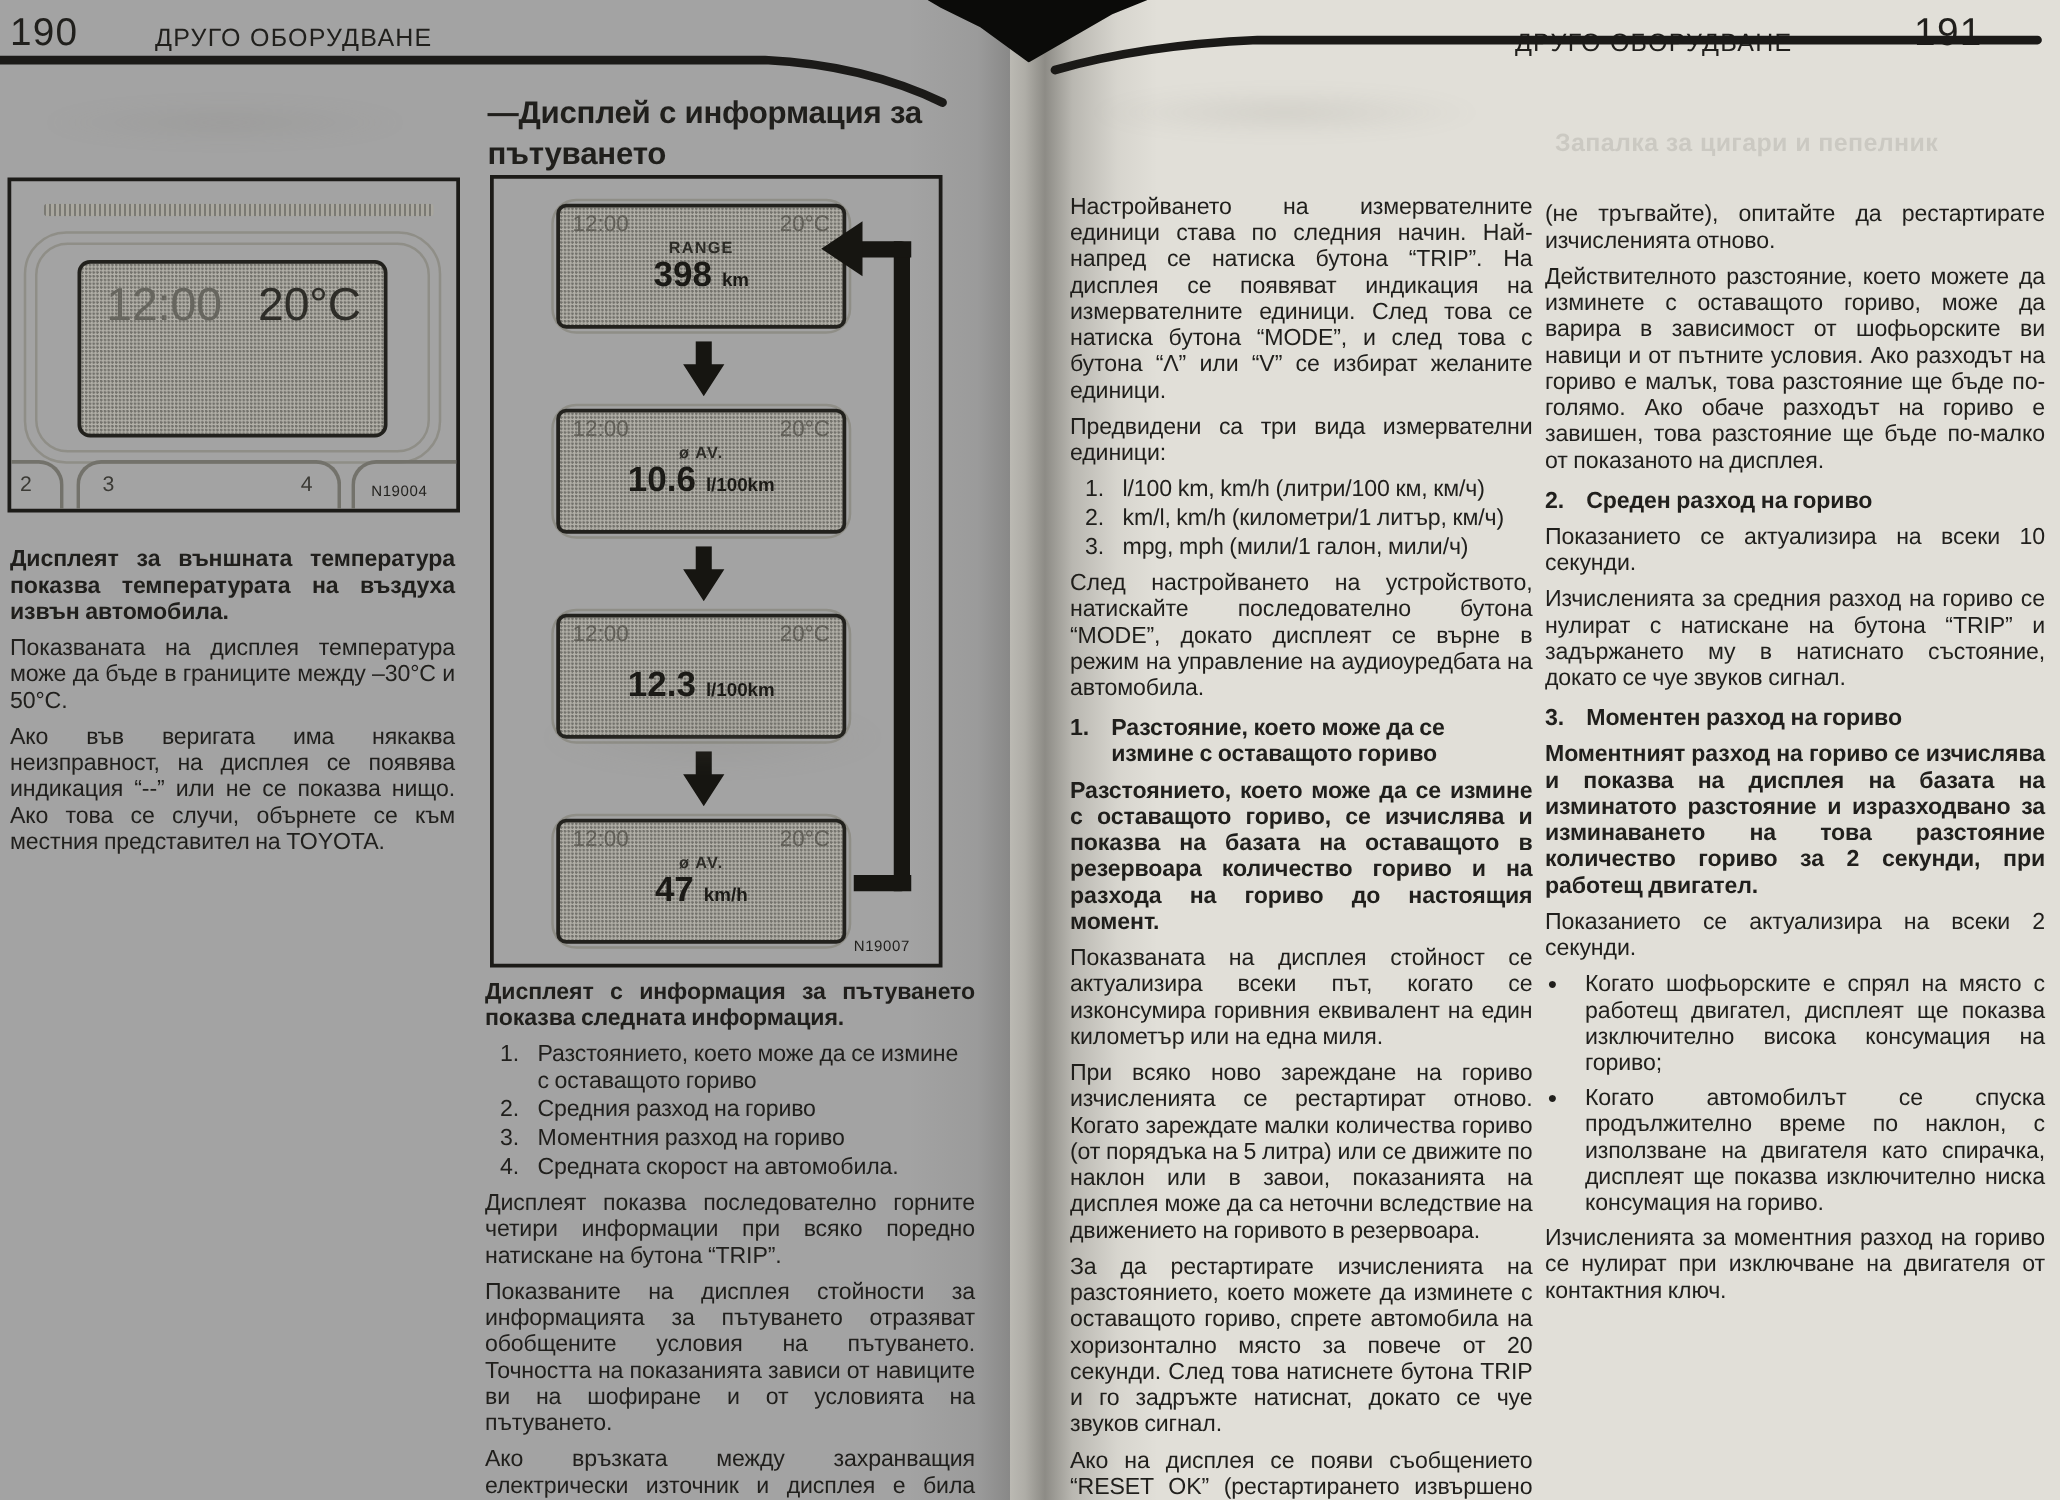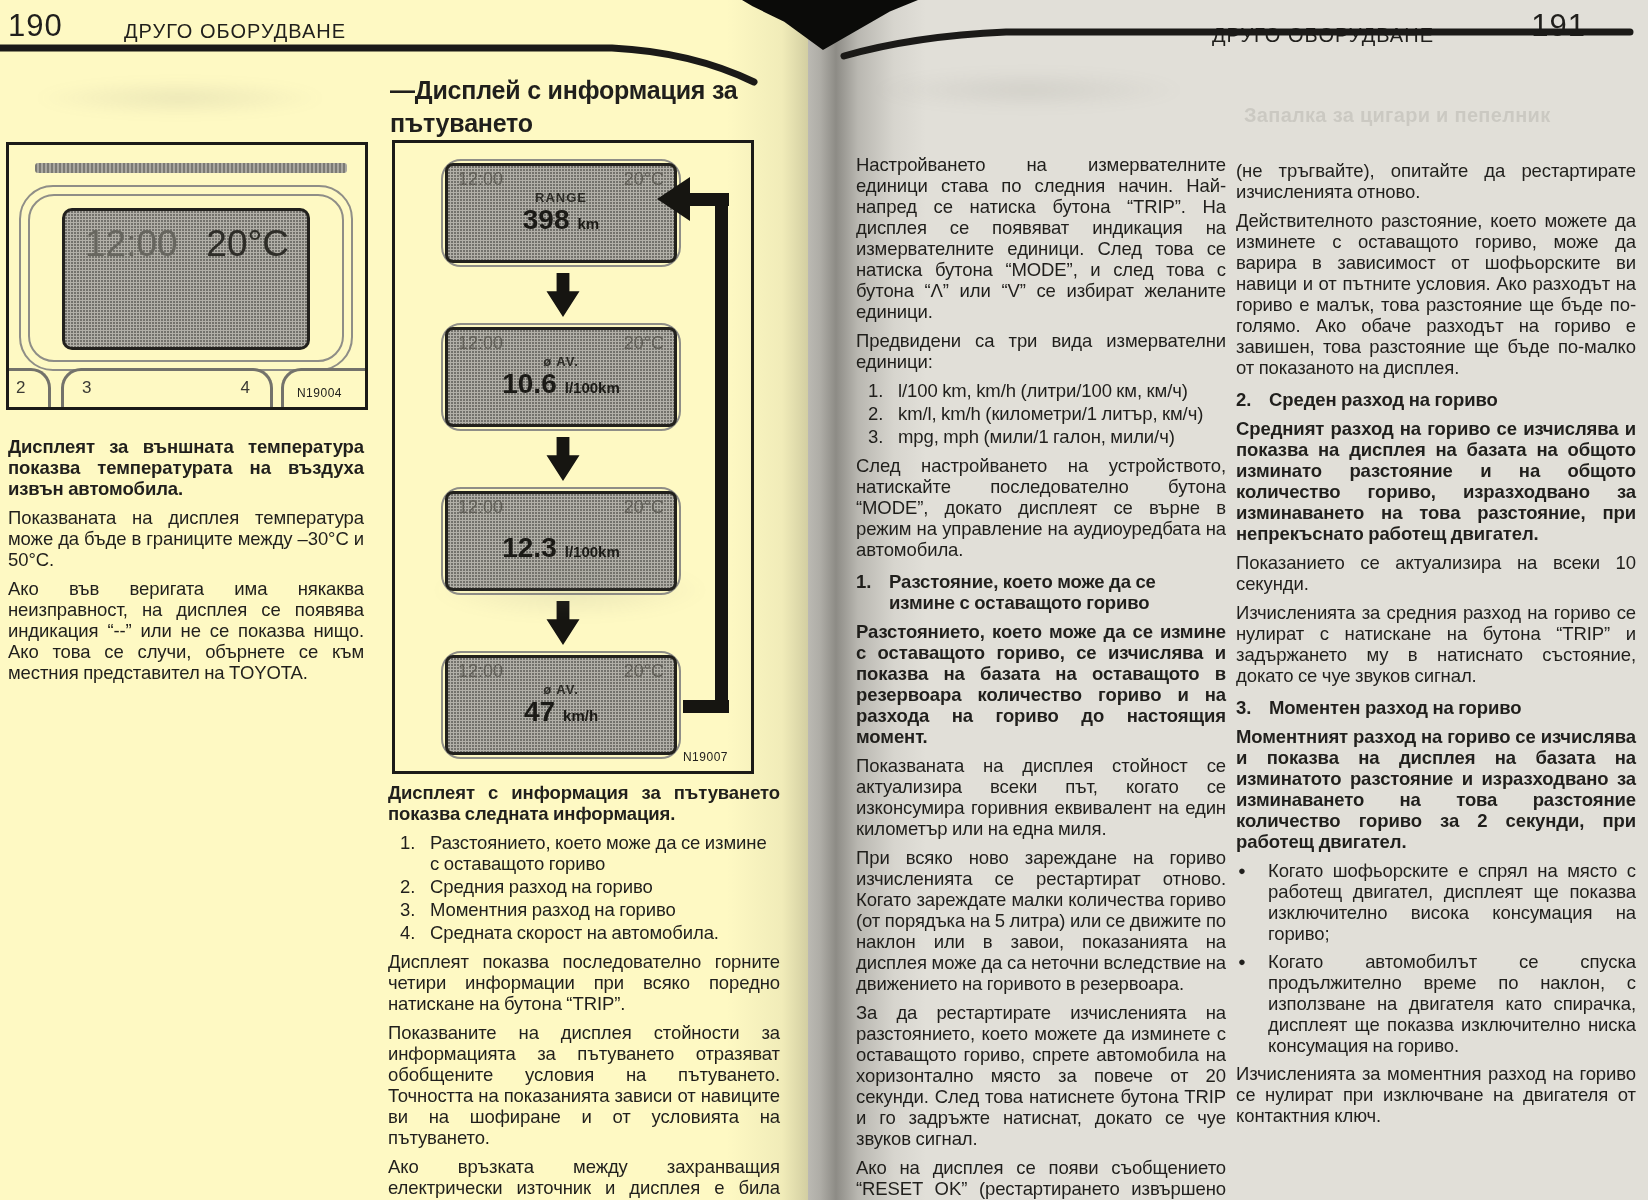--- a/index.html
+++ b/index.html
@@ -1,19 +1,19 @@
 <!DOCTYPE html>
 <html><head>
 <meta charset="utf-8">
 <style>
   html,body{margin:0;padding:0;background:#0d0d0b;}
   #scan{position:relative;width:1648px;height:1200px;overflow:hidden;
         font-family:"Liberation Sans",sans-serif;color:#201f1c;background:#0d0d0b;}
   .pg{position:absolute;top:0;height:1200px;overflow:hidden;}
-  #pgL{left:0;width:892px;background:#fef9c3;}
+  #pgL{left:0;width:892px;background:#a3a3a3;}
   #pgR{left:808px;width:840px;background:#e1dfd8;}
   #pgL::after{content:"";position:absolute;top:0;right:0;width:70px;height:100%;
         background:linear-gradient(90deg,rgba(255,255,255,0) 0%,rgba(255,255,255,.55) 80%,rgba(255,255,255,.2) 100%);pointer-events:none;}
   
   #gutter{position:absolute;left:726px;top:0;width:200px;height:1200px;pointer-events:none;
         background:linear-gradient(90deg,rgba(25,24,20,0) 0%,rgba(25,24,20,.06) 28%,rgba(25,24,20,.25) 47%,rgba(25,24,20,.42) 55%,rgba(25,24,20,.20) 66%,rgba(25,24,20,.05) 84%,rgba(25,24,20,0) 100%);}
   #wedge{position:absolute;left:742px;top:0;width:176px;height:52px;background:#0b0b09;
         clip-path:polygon(0 0,100% 0,84% 22%,46% 96%,24% 42%,6% 12%);}
   .smudge{position:absolute;border-radius:50%;filter:blur(6px);opacity:.5;pointer-events:none;
         background:radial-gradient(ellipse,rgba(120,118,110,.28),rgba(120,118,110,0) 70%);}
@@ -274,28 +274,28 @@
       <p>Ако на дисплея се появи съобщението “RESET OK” (рестартирането извършено успешно), изчислението е рестартирано успешно. Ако на дисплея се появи съобщението “RESET NG” (рестартирането неуспешно) или съобщението “DON'T RUN”</p>
     </div>
 
     <div class="body-txt" style="left:428px;top:160px;width:400px">
       <p>(не тръгвайте), опитайте да рестартирате изчисленията отново.</p>
       <p>Действителното разстояние, което можете да изминете с оставащото гориво, може да варира в зависимост от шофьорските ви навици и от пътните условия. Ако разходът на гориво е малък, това разстояние ще бъде по-голямо. Ако обаче разходът на гориво е завишен, това разстояние ще бъде по-малко от показаното на дисплея.</p>
       <div class="h-sec">
         <span class="n">2.</span>
         <span class="t">Среден разход на гориво</span>
       </div>
-      <p class="bold">Средният разход на гориво се изчислява и показва на дисплея на базата на общото изминато разстояние и на общото количество гориво, изразходвано за изминаването на това разстояние, при непрекъснато работещ двигател.</p>
       <p>Показанието се актуализира на всеки 10 секунди.</p>
       <p>Изчисленията за средния разход на гориво се нулират с натискане на бутона “TRIP” и задържането му в натиснато състояние, докато се чуе звуков сигнал.</p>
       <div class="h-sec">
         <span class="n">3.</span>
         <span class="t">Моментен разход на гориво</span>
       </div>
       <p class="bold">Моментният разход на гориво се изчислява и показва на дисплея на базата на изминатото разстояние и изразходвано за изминаването на това разстояние количество гориво за 2 секунди, при работещ двигател.</p>
+      <p>Показанието се актуализира на всеки 2 секунди.</p>
       <div class="bullets">
         <div class="li">
             <span class="dot">●</span>
             <span class="t">Когато шофьорските е спрял на място с работещ двигател, дисплеят ще показва изключително висока консумация на гориво;</span>
           </div>
         <div class="li">
             <span class="dot">●</span>
             <span class="t">Когато автомобилът се спуска продължително време по наклон, с използване на двигателя като спирачка, дисплеят ще показва изключително ниска консумация на гориво.</span>
           </div>
       </div>

